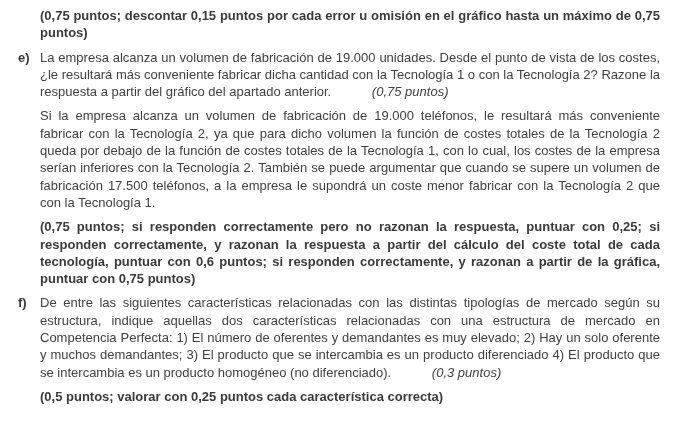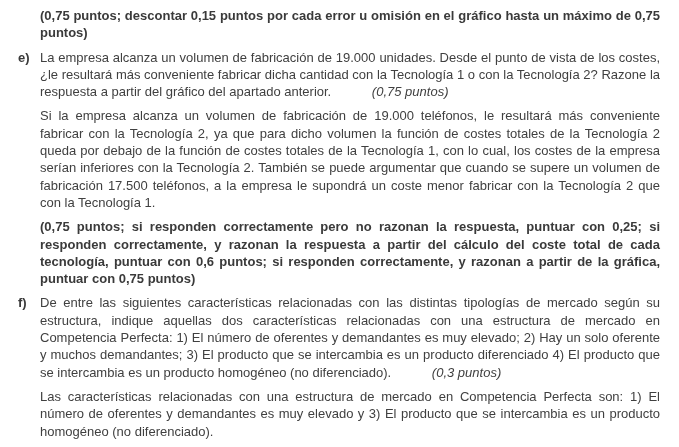--- a/index.html
+++ b/index.html
@@ -61,17 +61,16 @@
     <p class="answer">Si la empresa alcanza un volumen de fabricación de 19.000 teléfonos, le resultará más conveniente fabricar con la Tecnología 2, ya que para dicho volumen la función de costes totales de la Tecnología 2 queda por debajo de la función de costes totales de la Tecnología 1, con lo cual, los costes de la empresa serían inferiores con la Tecnología 2. También se puede argumentar que cuando se supere un volumen de fabricación 17.500 teléfonos, a la empresa le supondrá un coste menor fabricar con la Tecnología 2 que con la Tecnología 1.</p>
     <p class="rubric">(0,75 puntos; si responden correctamente pero no razonan la respuesta, puntuar con 0,25; si responden correctamente, y razonan la respuesta a partir del cálculo del coste total de cada tecnología, puntuar con 0,6 puntos; si responden correctamente, y razonan a partir de la gráfica, puntuar con 0,75 puntos)</p>
   </section>
 
   <section class="item">
     <span class="marker">f)</span>
     <p class="question">
       <span>De entre las siguientes características relacionadas con las distintas tipologías de mercado según su estructura, indique aquellas dos características relacionadas con una estructura de mercado en Competencia Perfecta: 1) El número de oferentes y demandantes es muy elevado; 2) Hay un solo oferente y muchos demandantes; 3) El producto que se intercambia es un producto diferenciado 4) El producto que se intercambia es un producto homogéneo (no diferenciado).</span>
       <span class="points">(0,3 puntos)</span>
     </p>
-    <p class="answer">Las características relacionadas con una estructura de mercado en Competencia Perfecta son: 1) El número de oferentes y demandantes es muy elevado y 3) El producto que se intercambia es un producto homogéneo (no diferenciado).</p>
     <p class="rubric">(0,5 puntos; valorar con 0,25 puntos cada característica correcta)</p>
   </section>
 
 </div>
 
 </body></html>

